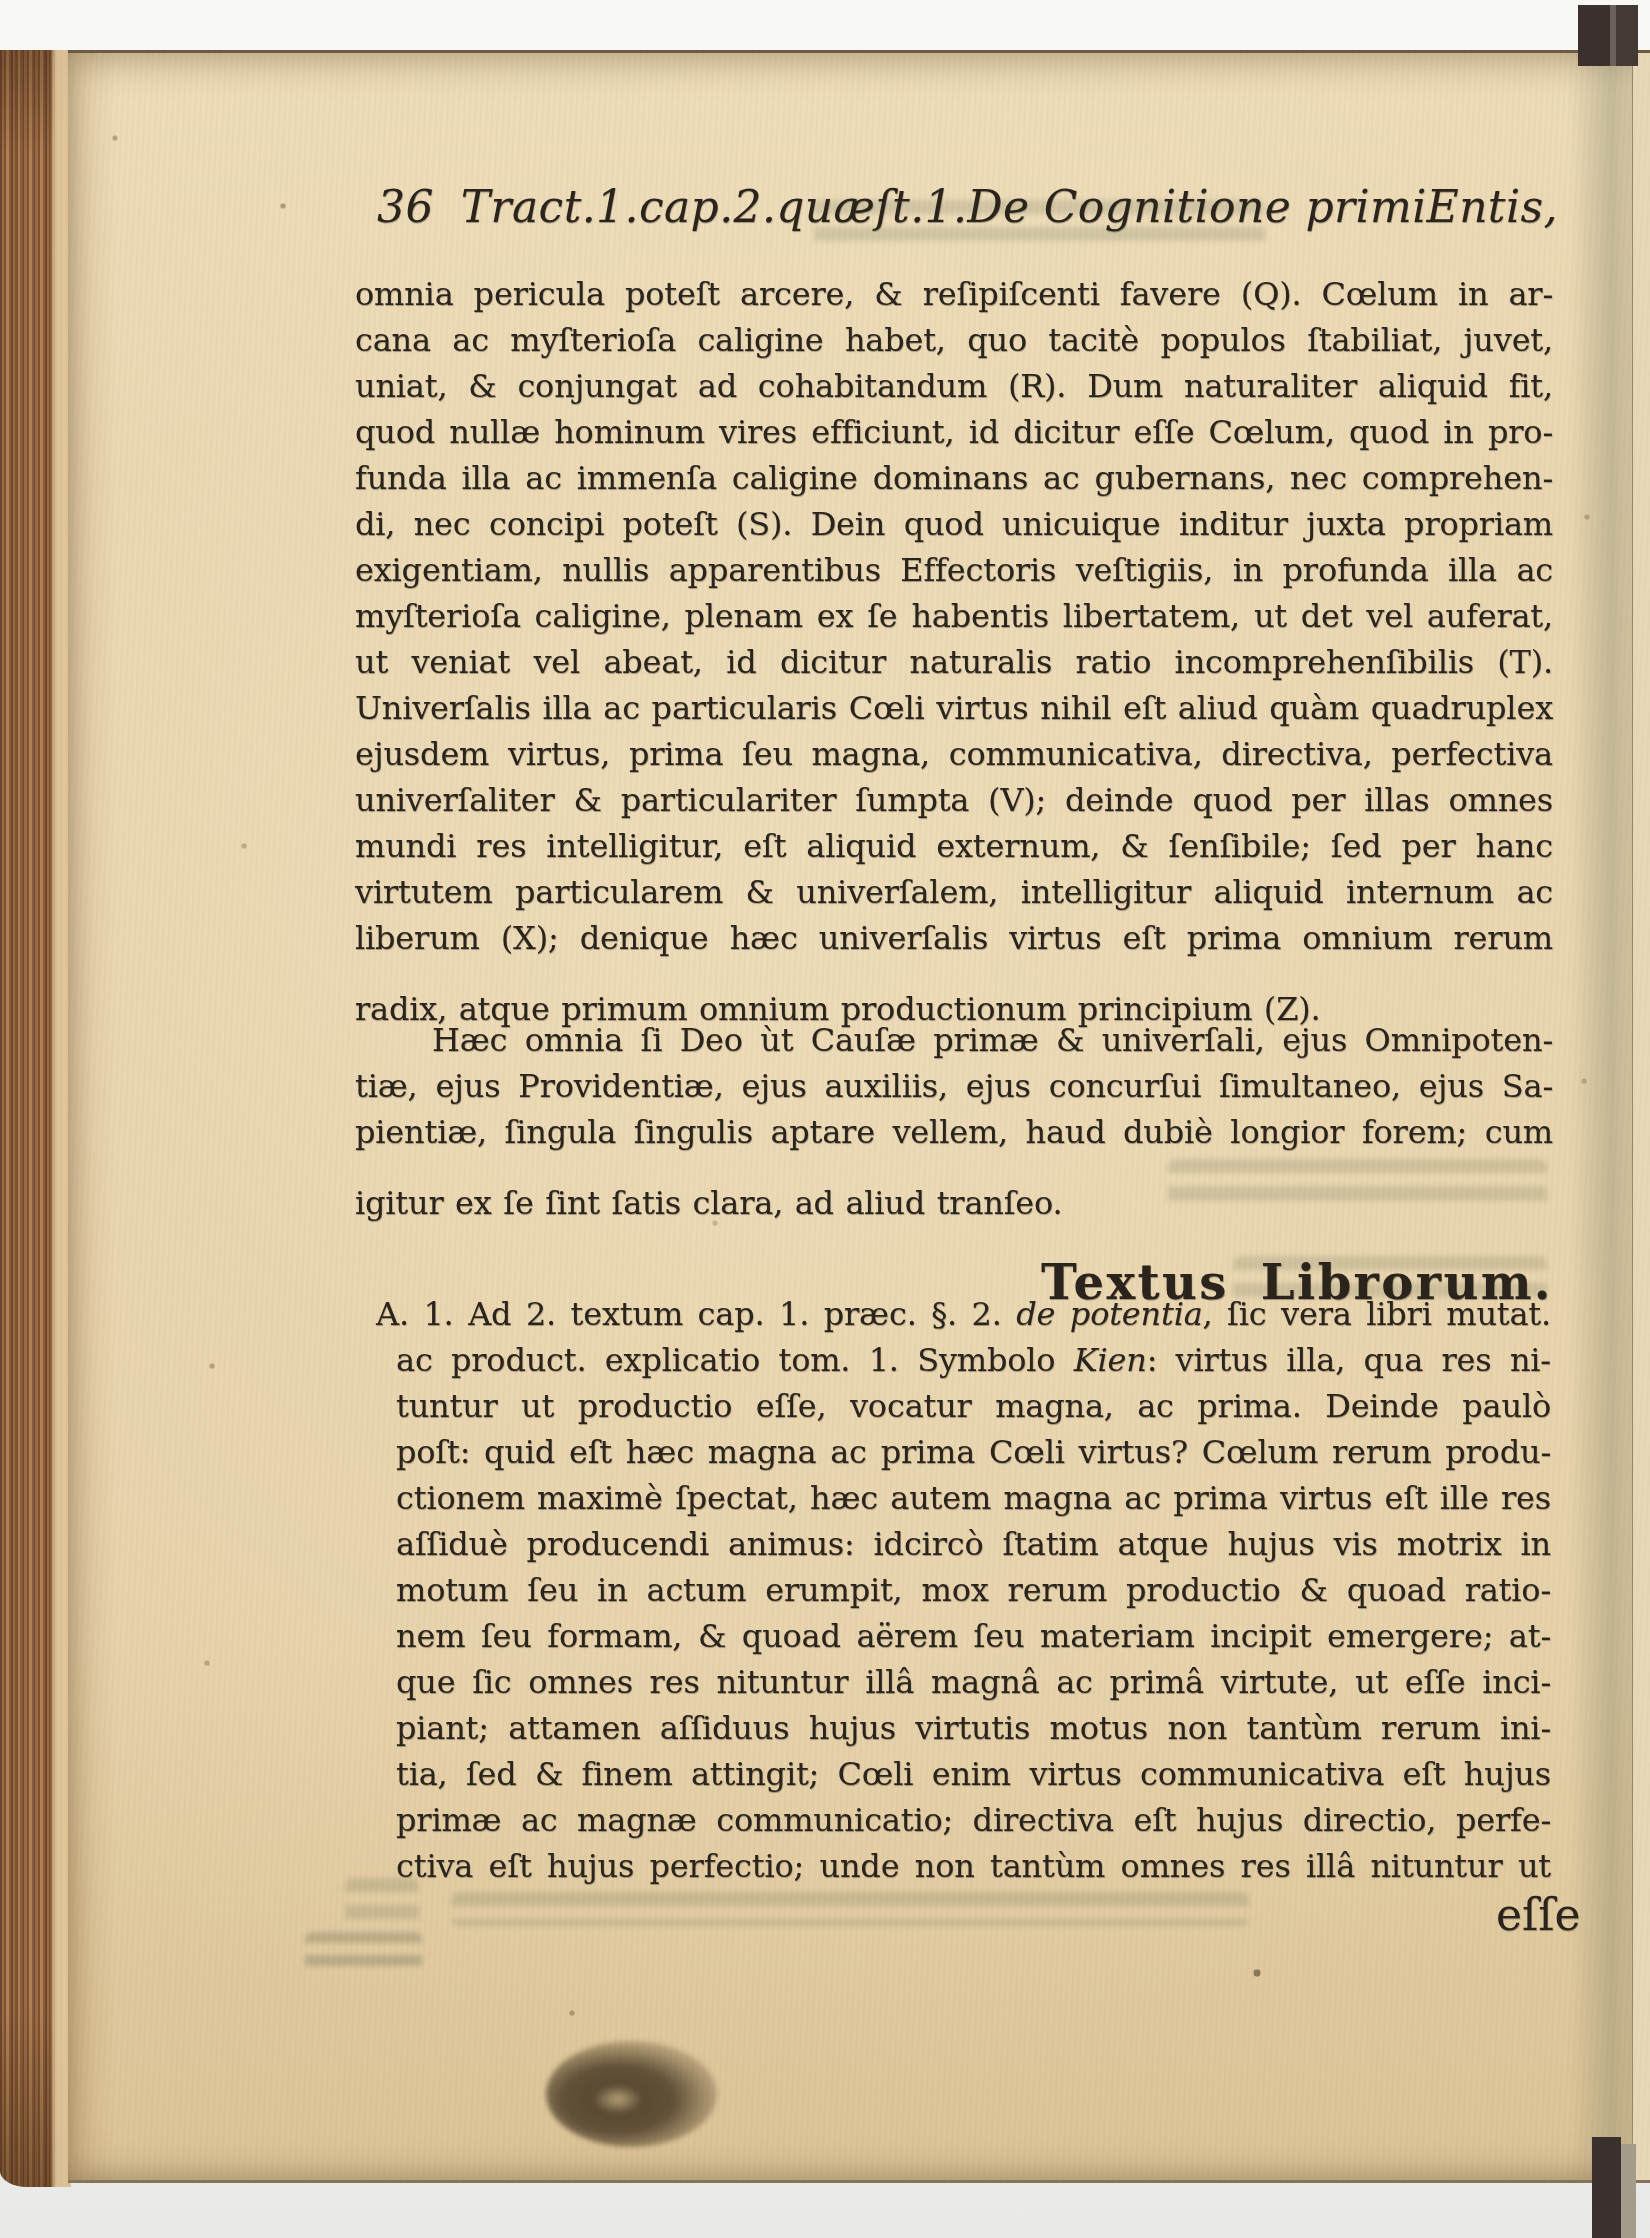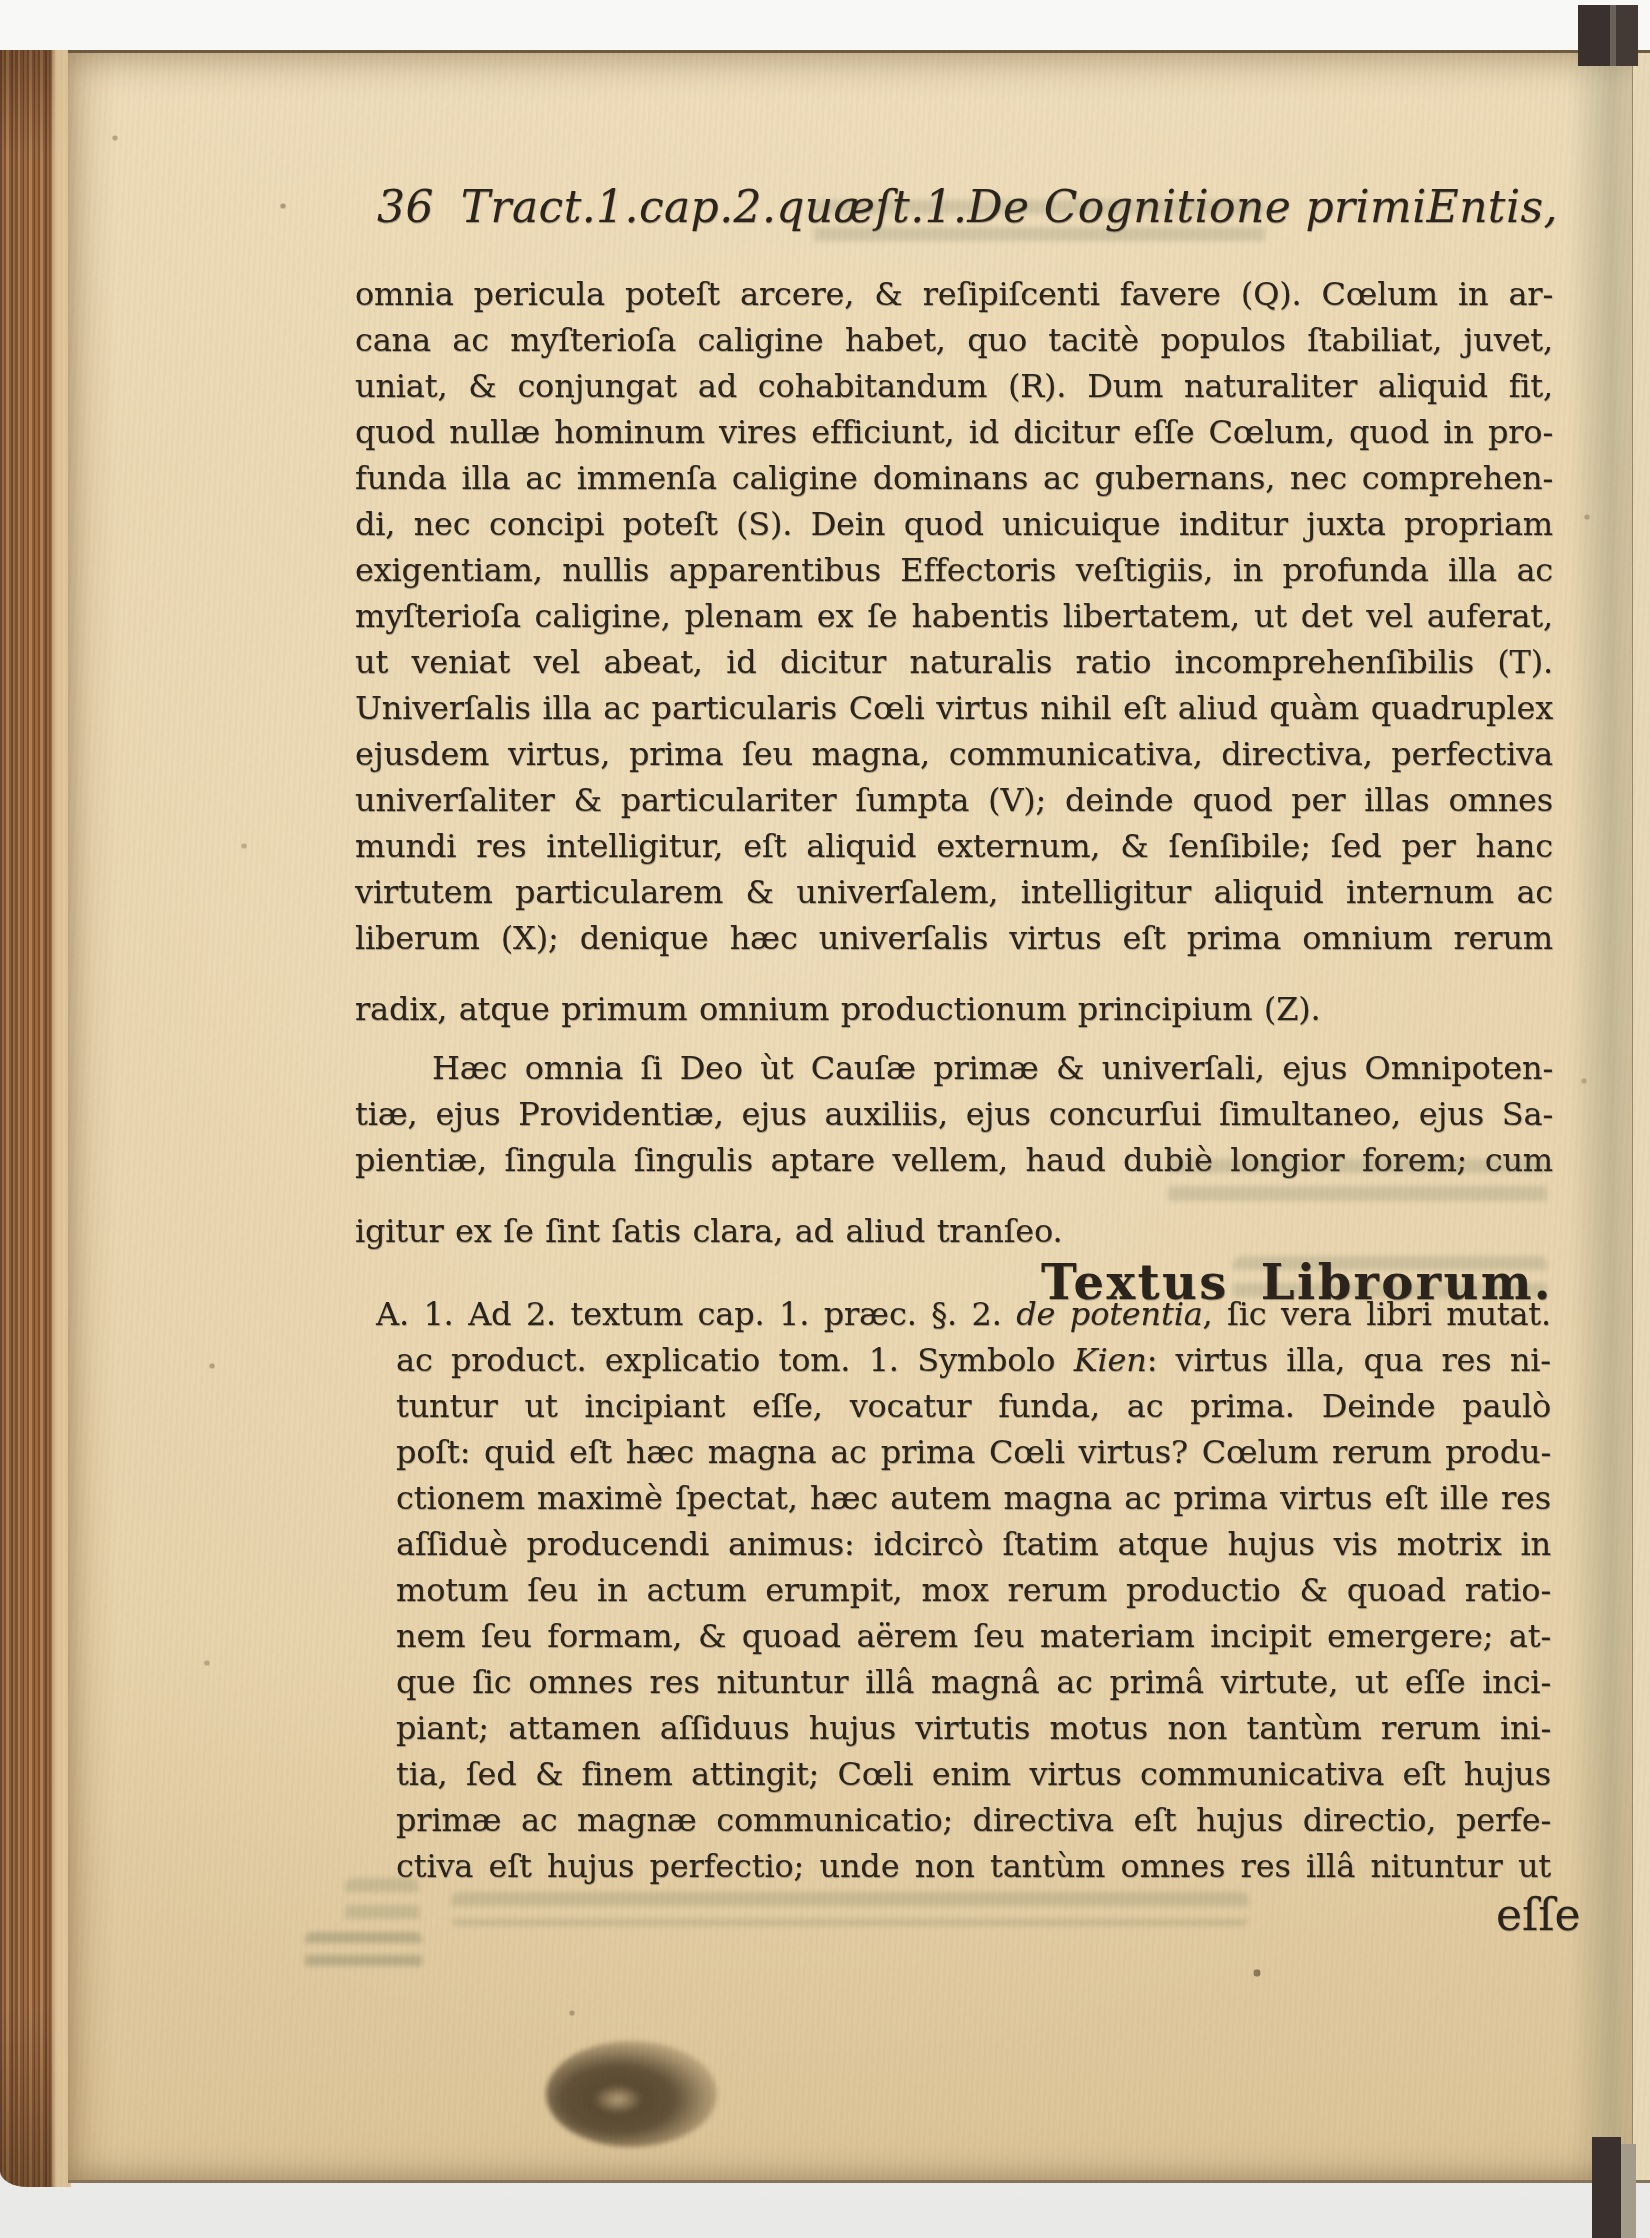--- a/index.html
+++ b/index.html
@@ -83,21 +83,21 @@
   .text-layer { position:absolute; inset:0; color:var(--ink,#2b241c); }
   .running-header {
     position:absolute; left:377px; top:181px; width:1185px;
     font-style:italic; font-size:44px; letter-spacing:0.4px;
     display:flex; gap:27px; white-space:nowrap;
     text-shadow:0.5px 0.5px 0.8px rgba(45,36,26,0.38);
   }
   .para { position:absolute; }
   .p1 { left:355px; top:271px;  width:1198px; }
   .p2 { left:355px; top:1017px; width:1198px; }
-  .p2 .line:first-child { text-indent:77px;margin-top:28px; }
+  .p2 .line:first-child { text-indent:77px; }
   .p3 { left:376px; top:1291px; width:1175px; }
   .p3 .ind { margin-left:20px; }
   .line {
     text-align:justify; text-align-last:justify;
     line-height:46px; height:46px; font-size:32px;
     letter-spacing:-0.2px; word-spacing:1.6px;
     text-shadow:0.5px 0.5px 0.8px rgba(45,36,26,0.38);
   }
   .line.nj { text-align-last:left;margin-top:25px; }
   .it { font-style:italic; }
@@ -163,21 +163,21 @@
       <div class="line">tiæ, ejus Providentiæ, ejus auxiliis, ejus concurſui ſimultaneo, ejus Sa-</div>
       <div class="line">pientiæ, ſingula ſingulis aptare vellem, haud dubiè longior forem; cum</div>
       <div class="line nj">igitur ex ſe ſint ſatis clara, ad aliud tranſeo.</div>
     </div>
 
     <h2 class="heading">Textus Librorum.</h2>
 
     <div class="para p3">
       <div class="line"><span>A. 1. Ad 2. textum cap. 1. præc. §. 2. </span><span class="it">de potentia</span><span>, ſic vera libri mutat.</span></div>
       <div class="line ind"><span>ac product. explicatio tom. 1. Symbolo </span><span class="it">Kien</span><span>: virtus illa, qua res ni-</span></div>
-      <div class="line ind">tuntur ut incipiant eſſe, vocatur funda, ac prima. Deinde paulò</div>
+      <div class="line ind">tuntur ut productio eſſe, vocatur magna, ac prima. Deinde paulò</div>
       <div class="line ind">poſt: quid eſt hæc magna ac prima Cœli virtus? Cœlum rerum produ-</div>
       <div class="line ind">ctionem maximè ſpectat, hæc autem magna ac prima virtus eſt ille res</div>
       <div class="line ind">aſſiduè producendi animus: idcircò ſtatim atque hujus vis motrix in</div>
       <div class="line ind">motum ſeu in actum erumpit, mox rerum productio &amp; quoad ratio-</div>
       <div class="line ind">nem ſeu formam, &amp; quoad aërem ſeu materiam incipit emergere; at-</div>
       <div class="line ind">que ſic omnes res nituntur illâ magnâ ac primâ virtute, ut eſſe inci-</div>
       <div class="line ind">piant; attamen aſſiduus hujus virtutis motus non tantùm rerum ini-</div>
       <div class="line ind">tia, ſed &amp; finem attingit; Cœli enim virtus communicativa eſt hujus</div>
       <div class="line ind">primæ ac magnæ communicatio; directiva eſt hujus directio, perfe-</div>
       <div class="line ind">ctiva eſt hujus perfectio; unde non tantùm omnes res illâ nituntur ut</div>

